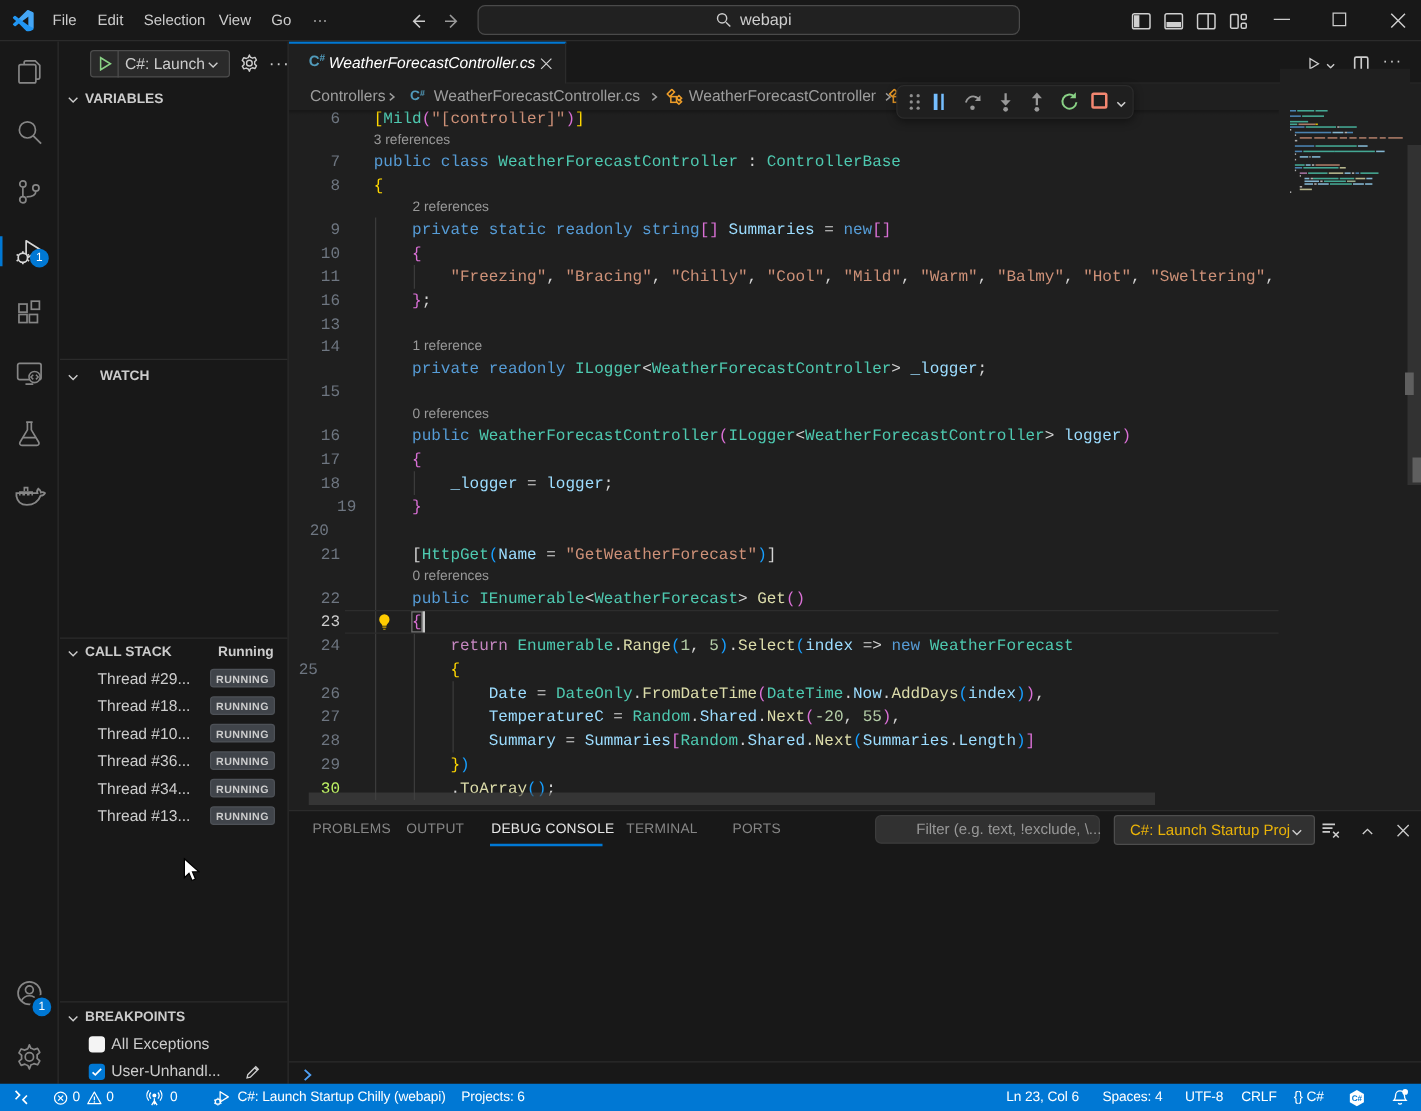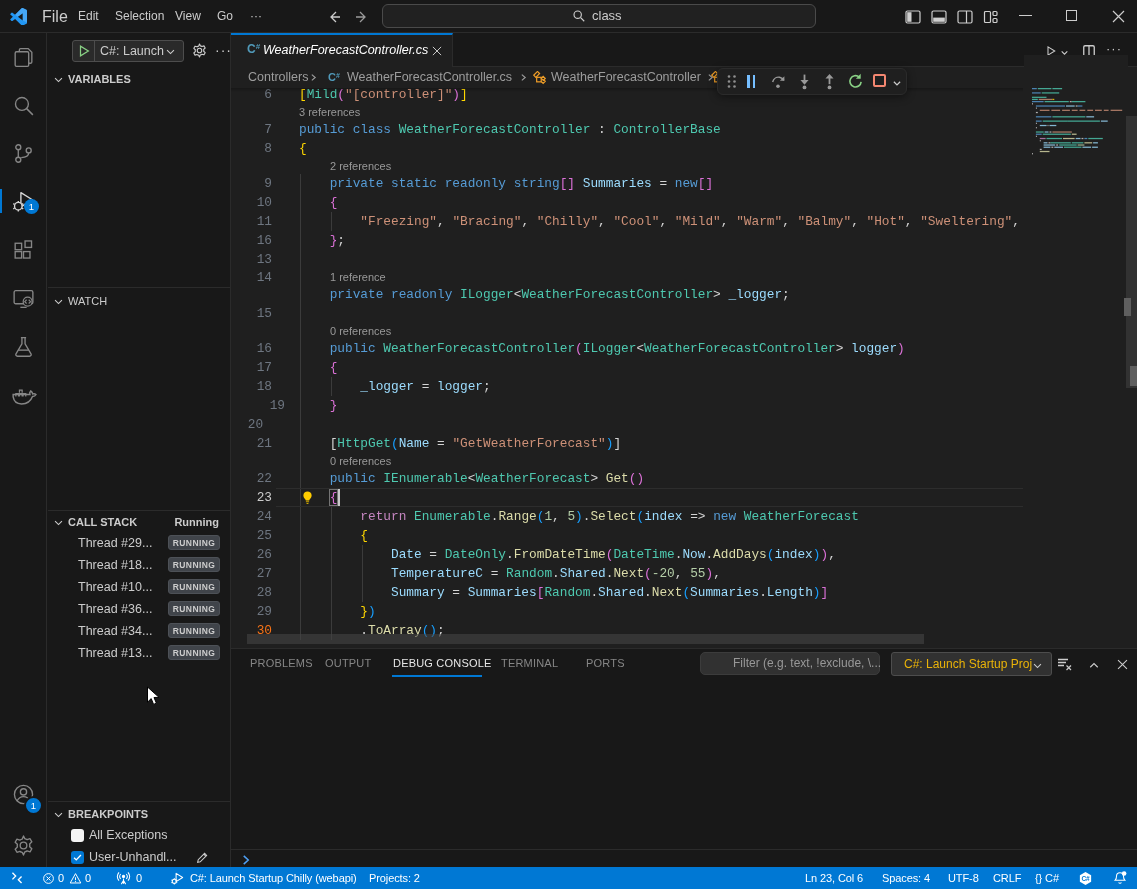--- a/index.html
+++ b/index.html
@@ -2,38 +2,38 @@
 <html><head><meta charset="utf-8"><style>
 *{margin:0;padding:0;box-sizing:border-box}
 body{width:1137px;height:889px;background:#181818;overflow:hidden;font-family:"Liberation Sans",sans-serif;position:relative}
 .abs{position:absolute}
 </style></head><body>
 <div class="abs" style="left:0;top:0;width:1137px;height:33px;background:#181818;border-bottom:1px solid #2b2b2b;z-index:30">
 <svg class="abs" style="left:10px;top:8px" width="17" height="17" viewBox="0 0 100 100">
       <path fill="#2196f3" d="M96.5 10.8 75.5 0.7a6.5 6.5 0 0 0-7.4 1.3L30 39.9 14.4 28a4.3 4.3 0 0 0-5.5.2L3.3 33.3a4.3 4.3 0 0 0 0 6.4L16.9 52 3.3 64.3a4.3 4.3 0 0 0 0 6.4l5.6 5.1a4.3 4.3 0 0 0 5.5.2L30 64.1l38.1 37.9a6.5 6.5 0 0 0 7.4 1.3l21-10.1a6.5 6.5 0 0 0 3.5-5.9V16.7a6.5 6.5 0 0 0-3.5-5.9zM75 73.3 46.3 52 75 30.7z"></path>
       <path fill="#64b5f6" d="M96.5 10.8 75.5.7a6.5 6.5 0 0 0-7.4 1.3L30 39.9l16.3 12.1L75 30.7v42.6l25 12V16.7a6.5 6.5 0 0 0-3.5-5.9z" opacity=".55"></path>
     </svg>
-<div class="abs" style="left:42px;top:0;height:49px;line-height:33px;color:#cccccc;font-size:16px">File</div>
+<div class="abs" style="left:42px;top:0;height:49px;line-height:33px;color:#cccccc;font-size:12px">File</div>
 <div class="abs" style="left:78px;top:0;height:33px;line-height:33px;color:#cccccc;font-size:12px">Edit</div>
 <div class="abs" style="left:115px;top:0;height:33px;line-height:33px;color:#cccccc;font-size:12px">Selection</div>
 <div class="abs" style="left:175px;top:0;height:33px;line-height:33px;color:#cccccc;font-size:12px">View</div>
 <div class="abs" style="left:217px;top:0;height:33px;line-height:33px;color:#cccccc;font-size:12px">Go</div>
 <div class="abs" style="left:250px;top:0;height:33px;line-height:33px;color:#cccccc;font-size:12px">···</div>
 <svg class="abs" style="left:326px;top:9px" width="16" height="16" viewBox="0 0 16 16">
       <path fill="none" stroke="#cccccc" stroke-width="1.3" d="M10 3 5 8l5 5M5 8h9"></path>
     </svg>
 <svg class="abs" style="left:354px;top:9px" width="16" height="16" viewBox="0 0 16 16">
       <path fill="none" stroke="#9a9a9a" stroke-width="1.3" d="M6 3l5 5-5 5M11 8H2"></path>
     </svg>
 <div class="abs" style="left:382px;top:4px;width:434px;height:24px;background:#212121;border:1px solid #4a4a4a;border-radius:6px"></div>
 <svg class="abs" style="left:572px;top:9px" width="14" height="14" viewBox="0 0 16 16">
       <circle cx="6.5" cy="6.5" r="4.2" fill="none" stroke="#cccccc" stroke-width="1.3"></circle>
       <path stroke="#cccccc" stroke-width="1.3" d="m10 10 4 4"></path>
     </svg>
-<div class="abs" style="left:592px;top:0;height:33px;line-height:32px;color:#cccccc;font-size:13px">class</div>
+<div class="abs" style="left:592px;top:0;height:33px;line-height:32px;color:#cccccc;font-size:13px">webapi</div>
 <svg class="abs" style="left:905px;top:9px" width="16" height="16" viewBox="0 0 16 16">
       <rect x="1" y="2" width="14" height="12" rx="1.5" fill="none" stroke="#cfcfcf" stroke-width="1.2"></rect>
       <rect x="2.2" y="3.2" width="4.3" height="9.6" fill="#cfcfcf"></rect>
     </svg>
 <svg class="abs" style="left:931px;top:9px" width="16" height="16" viewBox="0 0 16 16">
       <rect x="1" y="2" width="14" height="12" rx="1.5" fill="none" stroke="#cfcfcf" stroke-width="1.2"></rect>
       <rect x="2.2" y="8.6" width="11.6" height="4.2" fill="#cfcfcf"></rect>
     </svg>
 <svg class="abs" style="left:957px;top:9px" width="16" height="16" viewBox="0 0 16 16">
       <rect x="1" y="2" width="14" height="12" rx="1.5" fill="none" stroke="#cfcfcf" stroke-width="1.2"></rect>
@@ -120,21 +120,21 @@
     </svg>
 <div class="abs" style="left:167px;top:7px;height:22px;line-height:20px;color:#cccccc;font-size:14px;letter-spacing:1px">···</div>
 <svg class="abs" style="left:5px;top:41px" width="11" height="11" viewBox="0 0 16 16">
       <path fill="none" stroke="#cccccc" stroke-width="1.6" d="m3 6 5 5 5-5"></path>
     </svg>
     <div class="abs" style="left:20px;top:38px;height:16px;line-height:16px;color:#cccccc;font-size:11px;font-weight:bold;letter-spacing:0px">VARIABLES</div>
 <div class="abs" style="left:0;top:254px;width:183px;height:1px;background:#2b2b2b"></div>
 <svg class="abs" style="left:5px;top:263px" width="11" height="11" viewBox="0 0 16 16">
       <path fill="none" stroke="#cccccc" stroke-width="1.6" d="m3 6 5 5 5-5"></path>
     </svg>
-    <div class="abs" style="left:20px;top:260px;height:16px;line-height:16px;color:#cccccc;font-size:11px;font-weight:normal;letter-spacing:0px">WATCH</div>
+    <div class="abs" style="left:32px;top:260px;height:16px;line-height:16px;color:#cccccc;font-size:11px;font-weight:bold;letter-spacing:0px">WATCH</div>
 <div class="abs" style="left:0;top:477px;width:183px;height:1px;background:#2b2b2b"></div>
 <svg class="abs" style="left:5px;top:484px" width="11" height="11" viewBox="0 0 16 16">
       <path fill="none" stroke="#cccccc" stroke-width="1.6" d="m3 6 5 5 5-5"></path>
     </svg>
     <div class="abs" style="left:20px;top:481px;height:16px;line-height:16px;color:#cccccc;font-size:11px;font-weight:bold;letter-spacing:0px">CALL STACK</div>
 <div class="abs" style="right:11px;top:481px;height:16px;line-height:16px;color:#cccccc;font-size:11px;font-weight:bold">Running</div>
 <div class="abs" style="left:30px;top:499px;height:22px;line-height:22px;color:#cccccc;font-size:12.5px">Thread #29...</div>
 <div class="abs" style="left:120px;top:502px;width:52px;height:15px;background:#40444a;border:1px solid #4d5157;border-radius:3px;color:#cccccc;font-size:8.5px;font-weight:bold;letter-spacing:.4px;text-align:center;line-height:14px">RUNNING</div>
 <div class="abs" style="left:30px;top:521px;height:22px;line-height:22px;color:#cccccc;font-size:12.5px">Thread #18...</div>
 <div class="abs" style="left:120px;top:524px;width:52px;height:15px;background:#40444a;border:1px solid #4d5157;border-radius:3px;color:#cccccc;font-size:8.5px;font-weight:bold;letter-spacing:.4px;text-align:center;line-height:14px">RUNNING</div>
@@ -246,31 +246,31 @@
 <div style="position:absolute;left:299px;top:396px;height:19px;white-space:pre;font:12.8px/19px 'Liberation Mono',monospace;letter-spacing:-0.012px"><span style="color:#d4d4d4">&nbsp;&nbsp;&nbsp;&nbsp;</span><span style="color:#da70d6">}</span></div>
 <div style="position:absolute;left:239px;top:415px;width:33px;height:19px;line-height:19px;text-align:center;color:#6e7681;font:12.8px/19px 'Liberation Mono',monospace">20</div>
 <div style="position:absolute;left:239px;top:434px;width:33px;height:19px;line-height:19px;text-align:right;color:#6e7681;font:12.8px/19px 'Liberation Mono',monospace">21</div>
 <div style="position:absolute;left:299px;top:434px;height:19px;white-space:pre;font:12.8px/19px 'Liberation Mono',monospace;letter-spacing:-0.012px"><span style="color:#d4d4d4">&nbsp;&nbsp;&nbsp;&nbsp;</span><span style="color:#d4d4d4">[</span><span style="color:#4ec9b0">HttpGet</span><span style="color:#179fff">(</span><span style="color:#9cdcfe">Name</span><span style="color:#d4d4d4">&nbsp;=&nbsp;</span><span style="color:#ce9178">"GetWeatherForecast"</span><span style="color:#179fff">)</span><span style="color:#d4d4d4">]</span></div>
 <div style="position:absolute;left:239px;top:469px;width:33px;height:19px;line-height:19px;text-align:right;color:#6e7681;font:12.8px/19px 'Liberation Mono',monospace">22</div>
 <div style="position:absolute;left:299px;top:469px;height:19px;white-space:pre;font:12.8px/19px 'Liberation Mono',monospace;letter-spacing:-0.012px"><span style="color:#d4d4d4">&nbsp;&nbsp;&nbsp;&nbsp;</span><span style="color:#569cd6">public</span><span style="color:#d4d4d4">&nbsp;</span><span style="color:#4ec9b0">IEnumerable</span><span style="color:#d4d4d4">&lt;</span><span style="color:#4ec9b0">WeatherForecast</span><span style="color:#d4d4d4">&gt;</span><span style="color:#d4d4d4">&nbsp;</span><span style="color:#dcdcaa">Get</span><span style="color:#da70d6">()</span></div>
 <div style="position:absolute;left:239px;top:488px;width:33px;height:19px;line-height:19px;text-align:right;color:#cccccc;font:12.8px/19px 'Liberation Mono',monospace">23</div>
 <div style="position:absolute;left:299px;top:488px;height:19px;white-space:pre;font:12.8px/19px 'Liberation Mono',monospace;letter-spacing:-0.012px"><span style="color:#d4d4d4">&nbsp;&nbsp;&nbsp;&nbsp;</span><span style="color:#da70d6">{</span></div>
 <div style="position:absolute;left:239px;top:507px;width:33px;height:19px;line-height:19px;text-align:right;color:#6e7681;font:12.8px/19px 'Liberation Mono',monospace">24</div>
 <div style="position:absolute;left:299px;top:507px;height:19px;white-space:pre;font:12.8px/19px 'Liberation Mono',monospace;letter-spacing:-0.012px"><span style="color:#d4d4d4">&nbsp;&nbsp;&nbsp;&nbsp;&nbsp;&nbsp;&nbsp;&nbsp;</span><span style="color:#c586c0">return</span><span style="color:#d4d4d4">&nbsp;</span><span style="color:#4ec9b0">Enumerable</span><span style="color:#d4d4d4">.</span><span style="color:#dcdcaa">Range</span><span style="color:#179fff">(</span><span style="color:#b5cea8">1</span><span style="color:#d4d4d4">,&nbsp;</span><span style="color:#b5cea8">5</span><span style="color:#179fff">)</span><span style="color:#d4d4d4">.</span><span style="color:#dcdcaa">Select</span><span style="color:#179fff">(</span><span style="color:#9cdcfe">index</span><span style="color:#d4d4d4">&nbsp;=&gt;&nbsp;</span><span style="color:#569cd6">new</span><span style="color:#d4d4d4">&nbsp;</span><span style="color:#4ec9b0">WeatherForecast</span></div>
-<div style="position:absolute;left:239px;top:526px;width:33px;height:19px;line-height:19px;text-align:right;color:#6e7681;font:12.8px/19px 'Liberation Mono',monospace">25</div>
+<div style="position:absolute;left:239px;top:526px;width:33px;height:19px;line-height:19px;color:#6e7681;font:12.8px/19px 'Liberation Mono',monospace">25</div>
 <div style="position:absolute;left:299px;top:526px;height:19px;white-space:pre;font:12.8px/19px 'Liberation Mono',monospace;letter-spacing:-0.012px"><span style="color:#d4d4d4">&nbsp;&nbsp;&nbsp;&nbsp;&nbsp;&nbsp;&nbsp;&nbsp;</span><span style="color:#ffd700">{</span></div>
 <div style="position:absolute;left:239px;top:545px;width:33px;height:19px;line-height:19px;text-align:right;color:#6e7681;font:12.8px/19px 'Liberation Mono',monospace">26</div>
 <div style="position:absolute;left:299px;top:545px;height:19px;white-space:pre;font:12.8px/19px 'Liberation Mono',monospace;letter-spacing:-0.012px"><span style="color:#d4d4d4">&nbsp;&nbsp;&nbsp;&nbsp;&nbsp;&nbsp;&nbsp;&nbsp;&nbsp;&nbsp;&nbsp;&nbsp;</span><span style="color:#9cdcfe">Date</span><span style="color:#d4d4d4">&nbsp;=&nbsp;</span><span style="color:#4ec9b0">DateOnly</span><span style="color:#d4d4d4">.</span><span style="color:#dcdcaa">FromDateTime</span><span style="color:#da70d6">(</span><span style="color:#4ec9b0">DateTime</span><span style="color:#d4d4d4">.</span><span style="color:#9cdcfe">Now</span><span style="color:#d4d4d4">.</span><span style="color:#dcdcaa">AddDays</span><span style="color:#179fff">(</span><span style="color:#9cdcfe">index</span><span style="color:#179fff">)</span><span style="color:#da70d6">)</span><span style="color:#d4d4d4">,</span></div>
 <div style="position:absolute;left:239px;top:564px;width:33px;height:19px;line-height:19px;text-align:right;color:#6e7681;font:12.8px/19px 'Liberation Mono',monospace">27</div>
 <div style="position:absolute;left:299px;top:564px;height:19px;white-space:pre;font:12.8px/19px 'Liberation Mono',monospace;letter-spacing:-0.012px"><span style="color:#d4d4d4">&nbsp;&nbsp;&nbsp;&nbsp;&nbsp;&nbsp;&nbsp;&nbsp;&nbsp;&nbsp;&nbsp;&nbsp;</span><span style="color:#9cdcfe">TemperatureC</span><span style="color:#d4d4d4">&nbsp;=&nbsp;</span><span style="color:#4ec9b0">Random</span><span style="color:#d4d4d4">.</span><span style="color:#9cdcfe">Shared</span><span style="color:#d4d4d4">.</span><span style="color:#dcdcaa">Next</span><span style="color:#da70d6">(</span><span style="color:#b5cea8">-20</span><span style="color:#d4d4d4">,&nbsp;</span><span style="color:#b5cea8">55</span><span style="color:#da70d6">)</span><span style="color:#d4d4d4">,</span></div>
 <div style="position:absolute;left:239px;top:583px;width:33px;height:19px;line-height:19px;text-align:right;color:#6e7681;font:12.8px/19px 'Liberation Mono',monospace">28</div>
 <div style="position:absolute;left:299px;top:583px;height:19px;white-space:pre;font:12.8px/19px 'Liberation Mono',monospace;letter-spacing:-0.012px"><span style="color:#d4d4d4">&nbsp;&nbsp;&nbsp;&nbsp;&nbsp;&nbsp;&nbsp;&nbsp;&nbsp;&nbsp;&nbsp;&nbsp;</span><span style="color:#9cdcfe">Summary</span><span style="color:#d4d4d4">&nbsp;=&nbsp;</span><span style="color:#9cdcfe">Summaries</span><span style="color:#da70d6">[</span><span style="color:#4ec9b0">Random</span><span style="color:#d4d4d4">.</span><span style="color:#9cdcfe">Shared</span><span style="color:#d4d4d4">.</span><span style="color:#dcdcaa">Next</span><span style="color:#179fff">(</span><span style="color:#9cdcfe">Summaries</span><span style="color:#d4d4d4">.</span><span style="color:#9cdcfe">Length</span><span style="color:#179fff">)</span><span style="color:#da70d6">]</span></div>
 <div style="position:absolute;left:239px;top:602px;width:33px;height:19px;line-height:19px;text-align:right;color:#6e7681;font:12.8px/19px 'Liberation Mono',monospace">29</div>
 <div style="position:absolute;left:299px;top:602px;height:19px;white-space:pre;font:12.8px/19px 'Liberation Mono',monospace;letter-spacing:-0.012px"><span style="color:#d4d4d4">&nbsp;&nbsp;&nbsp;&nbsp;&nbsp;&nbsp;&nbsp;&nbsp;</span><span style="color:#ffd700">}</span><span style="color:#179fff">)</span></div>
-<div style="position:absolute;left:239px;top:621px;width:33px;height:19px;line-height:19px;text-align:right;color:#f97316;font:12.8px/19px 'Liberation Mono',monospace">30</div>
+<div style="position:absolute;left:239px;top:621px;width:33px;height:19px;line-height:19px;text-align:right;color:#bef264;font:12.8px/19px 'Liberation Mono',monospace">30</div>
 <div style="position:absolute;left:299px;top:621px;height:19px;white-space:pre;font:12.8px/19px 'Liberation Mono',monospace;letter-spacing:-0.012px"><span style="color:#d4d4d4">&nbsp;&nbsp;&nbsp;&nbsp;&nbsp;&nbsp;&nbsp;&nbsp;</span><span style="color:#d4d4d4">.</span><span style="color:#dcdcaa">ToArray</span><span style="color:#179fff">()</span><span style="color:#d4d4d4">;</span></div>
 <div style="position:absolute;left:299px;top:104px;height:16px;color:#999999;font:11px/16px 'Liberation Sans',sans-serif">3 references</div>
 <div style="position:absolute;left:330px;top:158px;height:16px;color:#999999;font:11px/16px 'Liberation Sans',sans-serif">2 references</div>
 <div style="position:absolute;left:330px;top:269px;height:16px;color:#999999;font:11px/16px 'Liberation Sans',sans-serif">1 reference</div>
 <div style="position:absolute;left:330px;top:323px;height:16px;color:#999999;font:11px/16px 'Liberation Sans',sans-serif">0 references</div>
 <div style="position:absolute;left:330px;top:453px;height:16px;color:#999999;font:11px/16px 'Liberation Sans',sans-serif">0 references</div>
 <div style="position:absolute;left:329px;top:489px;width:9px;height:17px;border:1px solid #747474;box-sizing:border-box"></div>
 <div style="position:absolute;left:338px;top:489px;width:2px;height:17px;background:#c8c8c8"></div>
 <svg style="position:absolute;left:300px;top:490px" width="15" height="15" viewBox="0 0 16 16">
         <path fill="#ffcc00" d="M8 1.5a4.4 4.4 0 0 0-4.4 4.4c0 1.7.9 2.8 1.7 3.7.5.6.9 1 .9 1.6h3.6c0-.6.4-1 .9-1.6.8-.9 1.7-2 1.7-3.7A4.4 4.4 0 0 0 8 1.5z"></path>
@@ -451,21 +451,21 @@
     </svg>
 <div class="abs" style="left:136px;top:0;height:22px;line-height:22px">0</div>
 <svg class="abs" style="left:170px;top:4px" width="15" height="15" viewBox="0 0 16 16">
       <g fill="none" stroke="#fff" stroke-width="1.1">
         <path d="M6.5 2.5 13.5 6.9v0L6.5 11.3z" stroke-linejoin="round"></path>
         <circle cx="4.6" cy="11" r="2.2"></circle>
         <path d="M4.6 8.6v-.9m0 5.7v.9M2.3 9.9l-.8-.5m5.4.5.8-.5M2.3 12.1l-.8.5m5.4-.5.8.5"></path>
       </g>
     </svg>
 <div class="abs" style="left:190px;top:0;height:22px;line-height:22px">C#: Launch Startup Chilly (webapi)</div>
-<div class="abs" style="left:369px;top:0;height:22px;line-height:22px">Projects: 2</div>
+<div class="abs" style="left:369px;top:0;height:22px;line-height:22px">Projects: 6</div>
 <div class="abs" style="left:805px;top:0;height:22px;line-height:22px">Ln 23, Col 6</div>
 <div class="abs" style="left:882px;top:0;height:22px;line-height:22px">Spaces: 4</div>
 <div class="abs" style="left:948px;top:0;height:22px;line-height:22px">UTF-8</div>
 <div class="abs" style="left:993px;top:0;height:22px;line-height:22px">CRLF</div>
 <div class="abs" style="left:1035px;top:0;height:22px;line-height:22px">{} C#</div>
 <svg class="abs" style="left:1078px;top:4px" width="15" height="15" viewBox="0 0 16 16">
       <path fill="#fff" d="M8 1 14 4.5v7L8 15 2 11.5v-7z"></path>
       <text x="8" y="10.6" font-size="7" font-weight="bold" fill="#0078d4" text-anchor="middle" font-family="Liberation Sans">C#</text>
     </svg>
 <svg class="abs" style="left:1113px;top:4px" width="14" height="14" viewBox="0 0 16 16">

